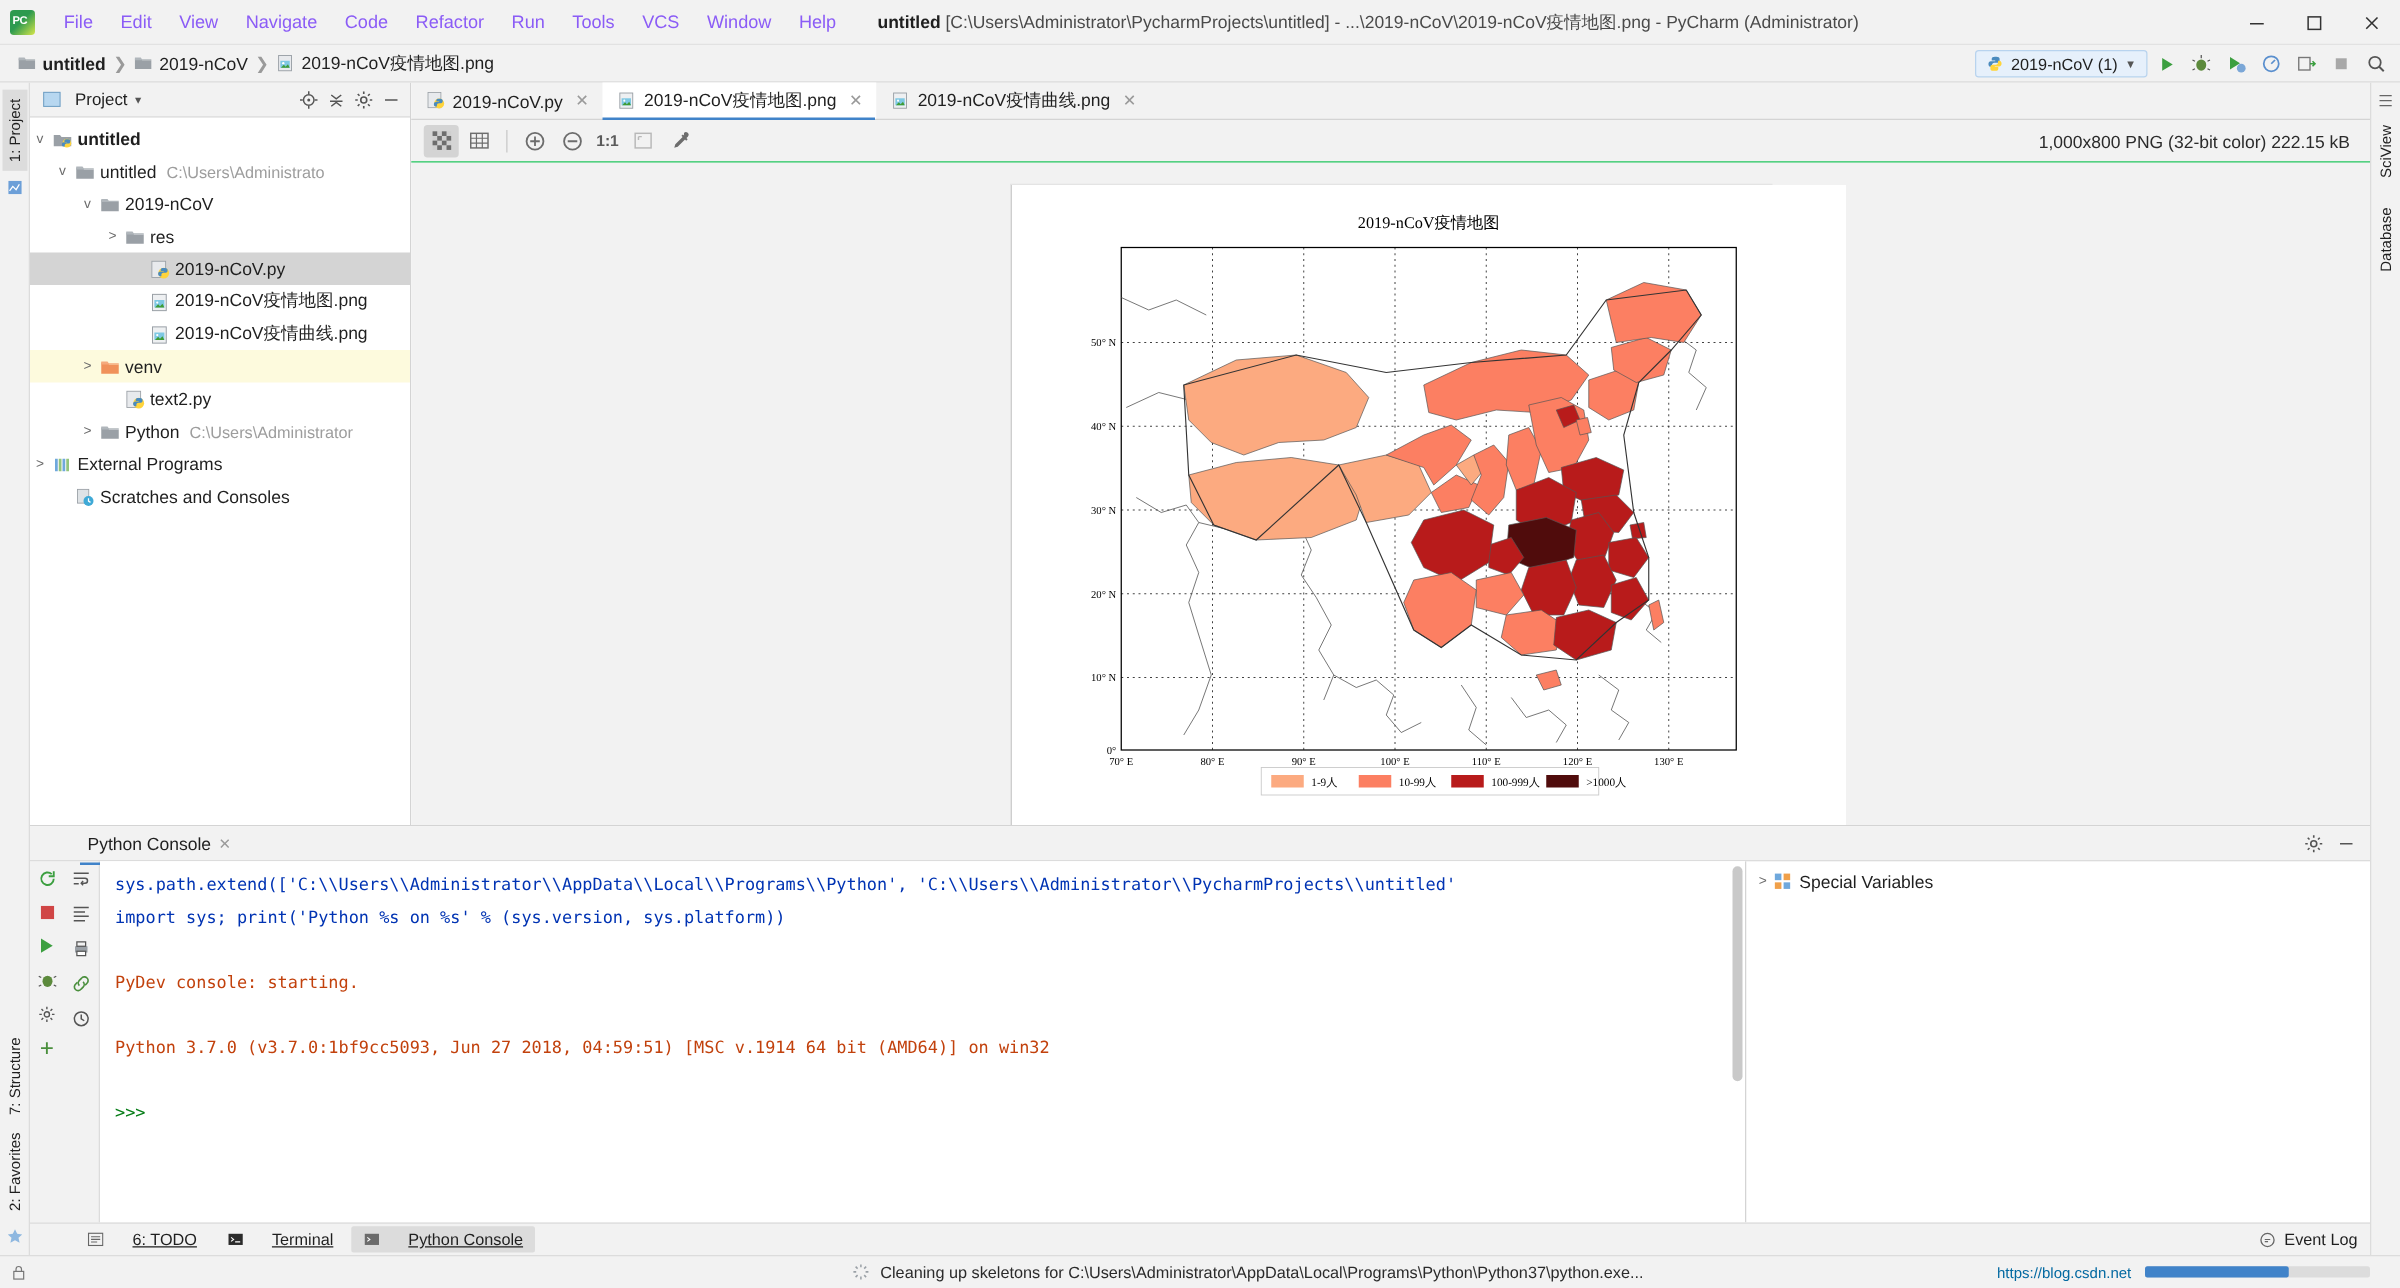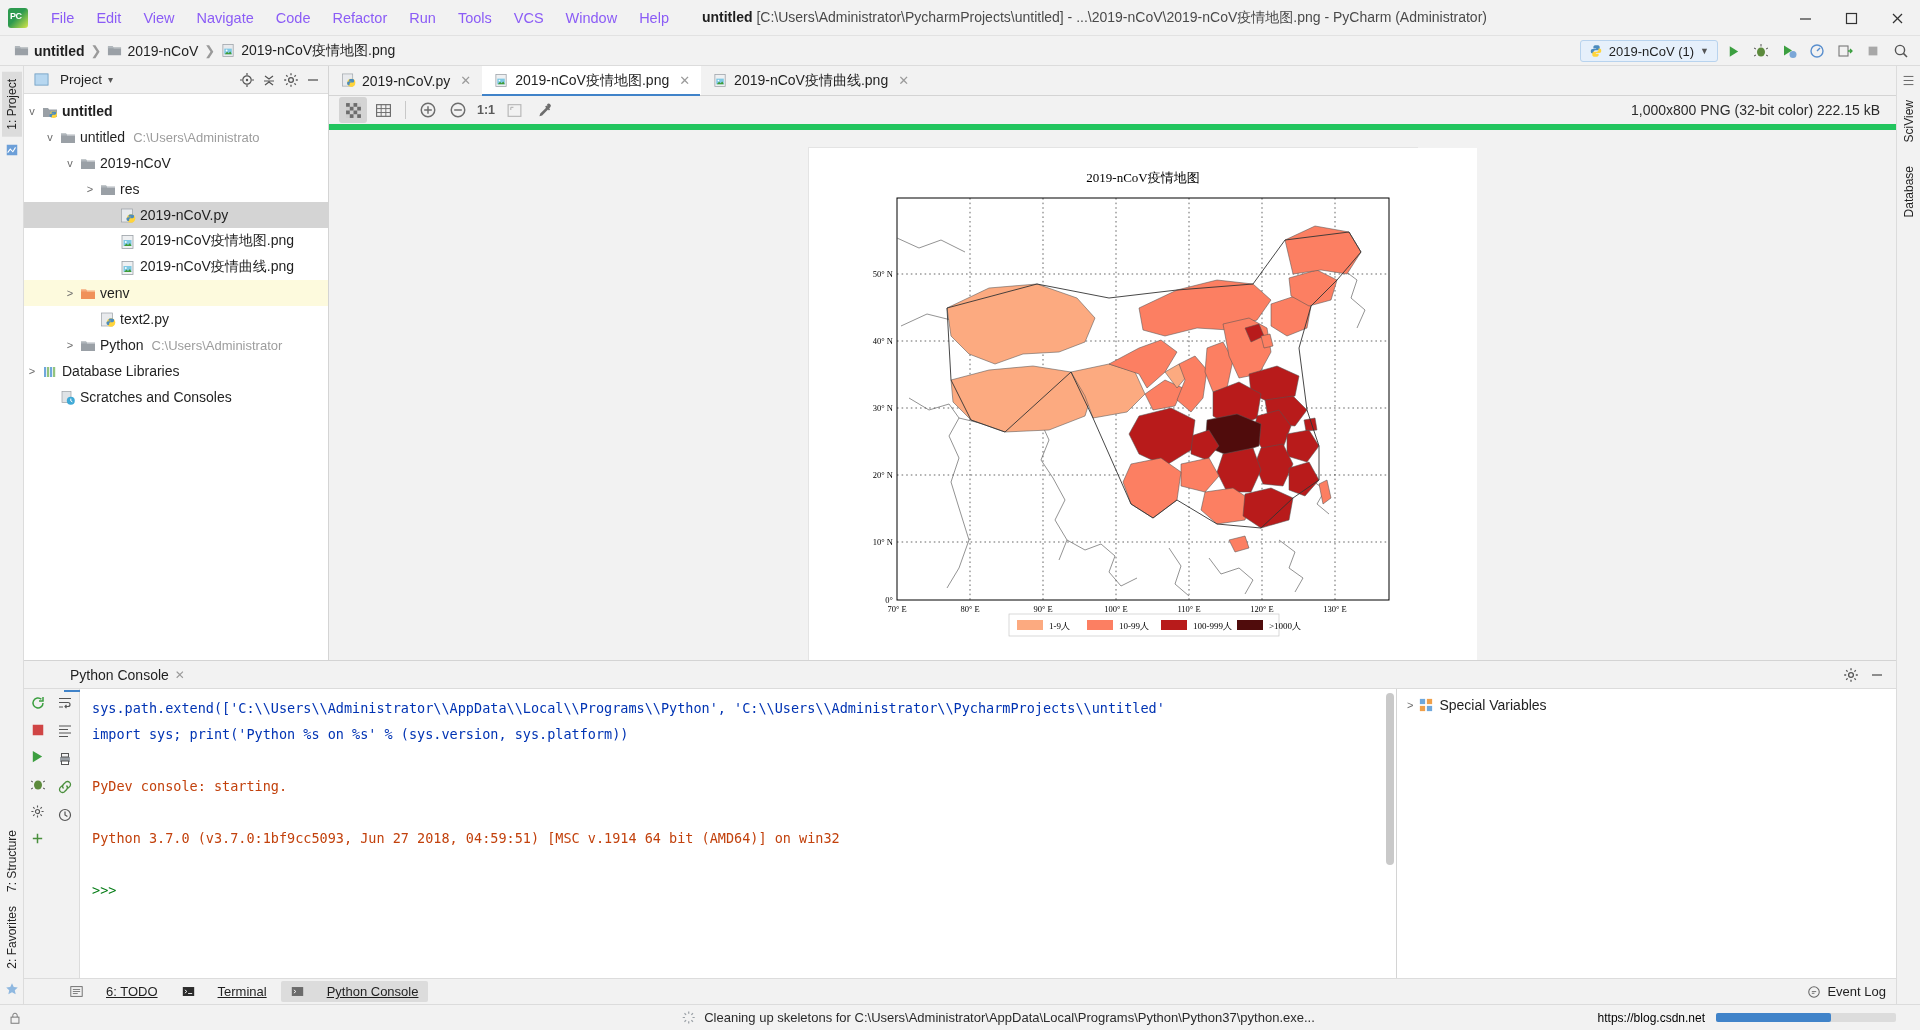--- a/index.html
+++ b/index.html
@@ -96,21 +96,21 @@
   }
   .tab {
     display:flex; align-items:center; gap:6px; padding:0 10px 0 12px; font-size:14px;
     border-right:1px solid transparent; position:relative; color:#1f1f1f; cursor:default;
   }
   .tab.active { background:#fff; }
   .tab.active:after{ content:""; position:absolute; left:0; right:0; bottom:-1px; height:2px; background:#4083c9;}
   .tab .x { color:#9a9a9a; font-size:13px; margin-left:4px;}
   .imgtoolbar {
     height:34px; flex:0 0 34px; display:flex; align-items:center; gap:2px;
-    background:#f2f2f2; border-bottom:6px solid #22c55e; padding-left:10px; position:relative;
+    background:#f2f2f2; border-bottom:1px solid #22c55e; padding-left:10px; position:relative;
   }
   .itb { width:28px; height:26px; display:flex; align-items:center; justify-content:center; border-radius:3px;}
   .itb.on { background:#d4d4d4; }
   .vsep { width:1px; height:18px; background:#c8c8c8; margin:0 6px; }
   .imginfo { position:absolute; right:16px; font-size:14px; color:#2b2b2b; }
   .imgstage {
     flex:1 1 auto; background:#f2f2f2; display:flex; align-items:flex-start; justify-content:center;
     padding-top:18px; overflow:hidden;
   }
   .imgcard { width:608px; height:518px; background:#737373; box-shadow:0 0 0 1px #e4e4e4; }
@@ -157,21 +157,21 @@
 
   
   .statusbar {
     height:26px; flex:0 0 26px; display:flex; align-items:center;
     background:#f2f2f2; border-top:1px solid #dcdcdc; padding-left:8px; font-size:13px;
     position:relative; color:#2b2b2b;
   }
   .statusmsg { position:absolute; left:50%; transform:translateX(-44%); display:flex; align-items:center; gap:8px;}
   .progressbar { position:absolute; right:24px; width:180px; height:9px; background:#dcdcdc; border-radius:2px;}
   .progressbar>i { display:block; height:100%; width:64%; background:#4083c9; border-radius:2px;}
-  .statuslinkfaint{ position:absolute; right:215px; color:#000000; font-size:12px;}
+  .statuslinkfaint{ position:absolute; right:215px; color:#0369a1; font-size:12px;}
   svg { display:block; }
 </style>
 </head>
 <body>
 
 <div class="app">
 
   <div class="titlebar">
     <div class="pc-logo"></div>
     <div class="menu">
@@ -474,21 +474,21 @@
             <div class="trow">
               <span class="arrow" style="font-size:11px;">&gt;</span>
               <span class="ico" style="margin-left:2px;">
                 <svg width="16" height="16" viewBox="0 0 16 16">
                     <rect x="2" y="3" width="2.2" height="10" fill="#6fa8dc"></rect>
                     <rect x="5" y="3" width="2.2" height="10" fill="#93c47d"></rect>
                     <rect x="8" y="3" width="2.2" height="10" fill="#6fa8dc"></rect>
                     <rect x="11" y="3" width="2.2" height="10" fill="#93c47d"></rect>
                   </svg>
               </span>
-              <span class="tlabel">Database Libraries</span>
+              <span class="tlabel">External Programs</span>
             </div>
 
             <div class="trow" style="padding-left:18px;">
               <span class="arrow"></span>
               <span class="ico" style="margin-left:2px;">
                 <svg width="16" height="16" viewBox="0 0 16 16">
                     <rect x="2" y="1.5" width="9" height="11" fill="#dfe3e6" stroke="#9aa0a6" stroke-width="0.7"></rect>
                     <circle cx="10.8" cy="10.8" r="4" fill="#3fa9d6"></circle>
                     <path d="M10.8 8.6v2.3l1.6 1" stroke="#fff" stroke-width="1" fill="none"></path>
                   </svg>

